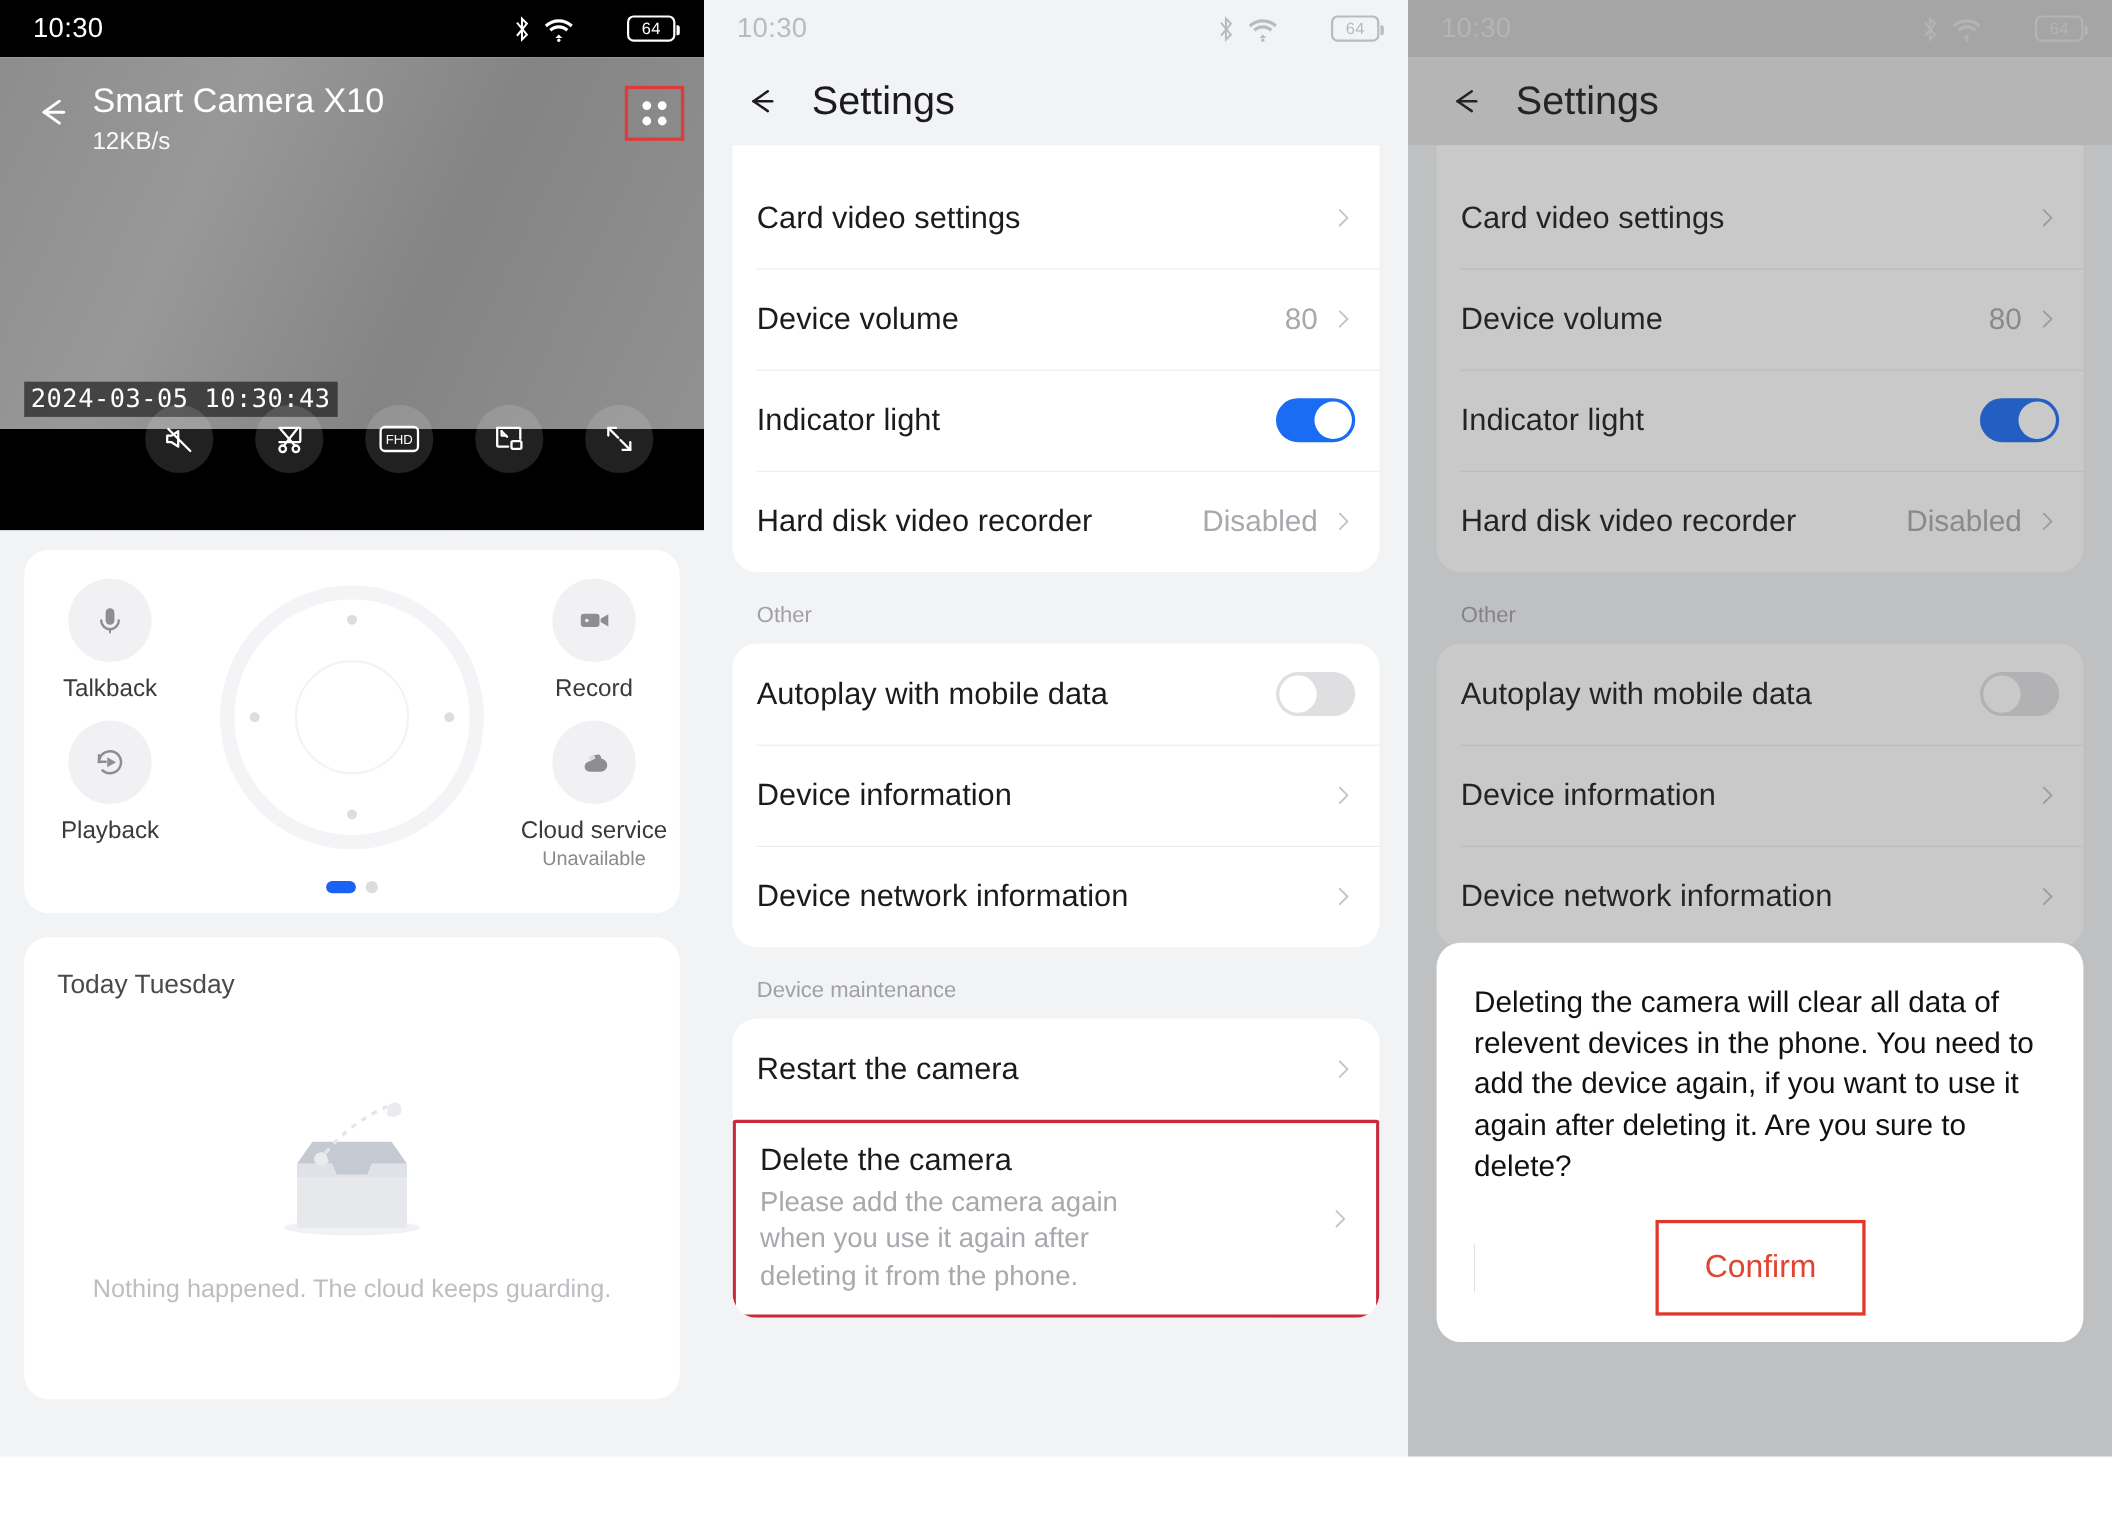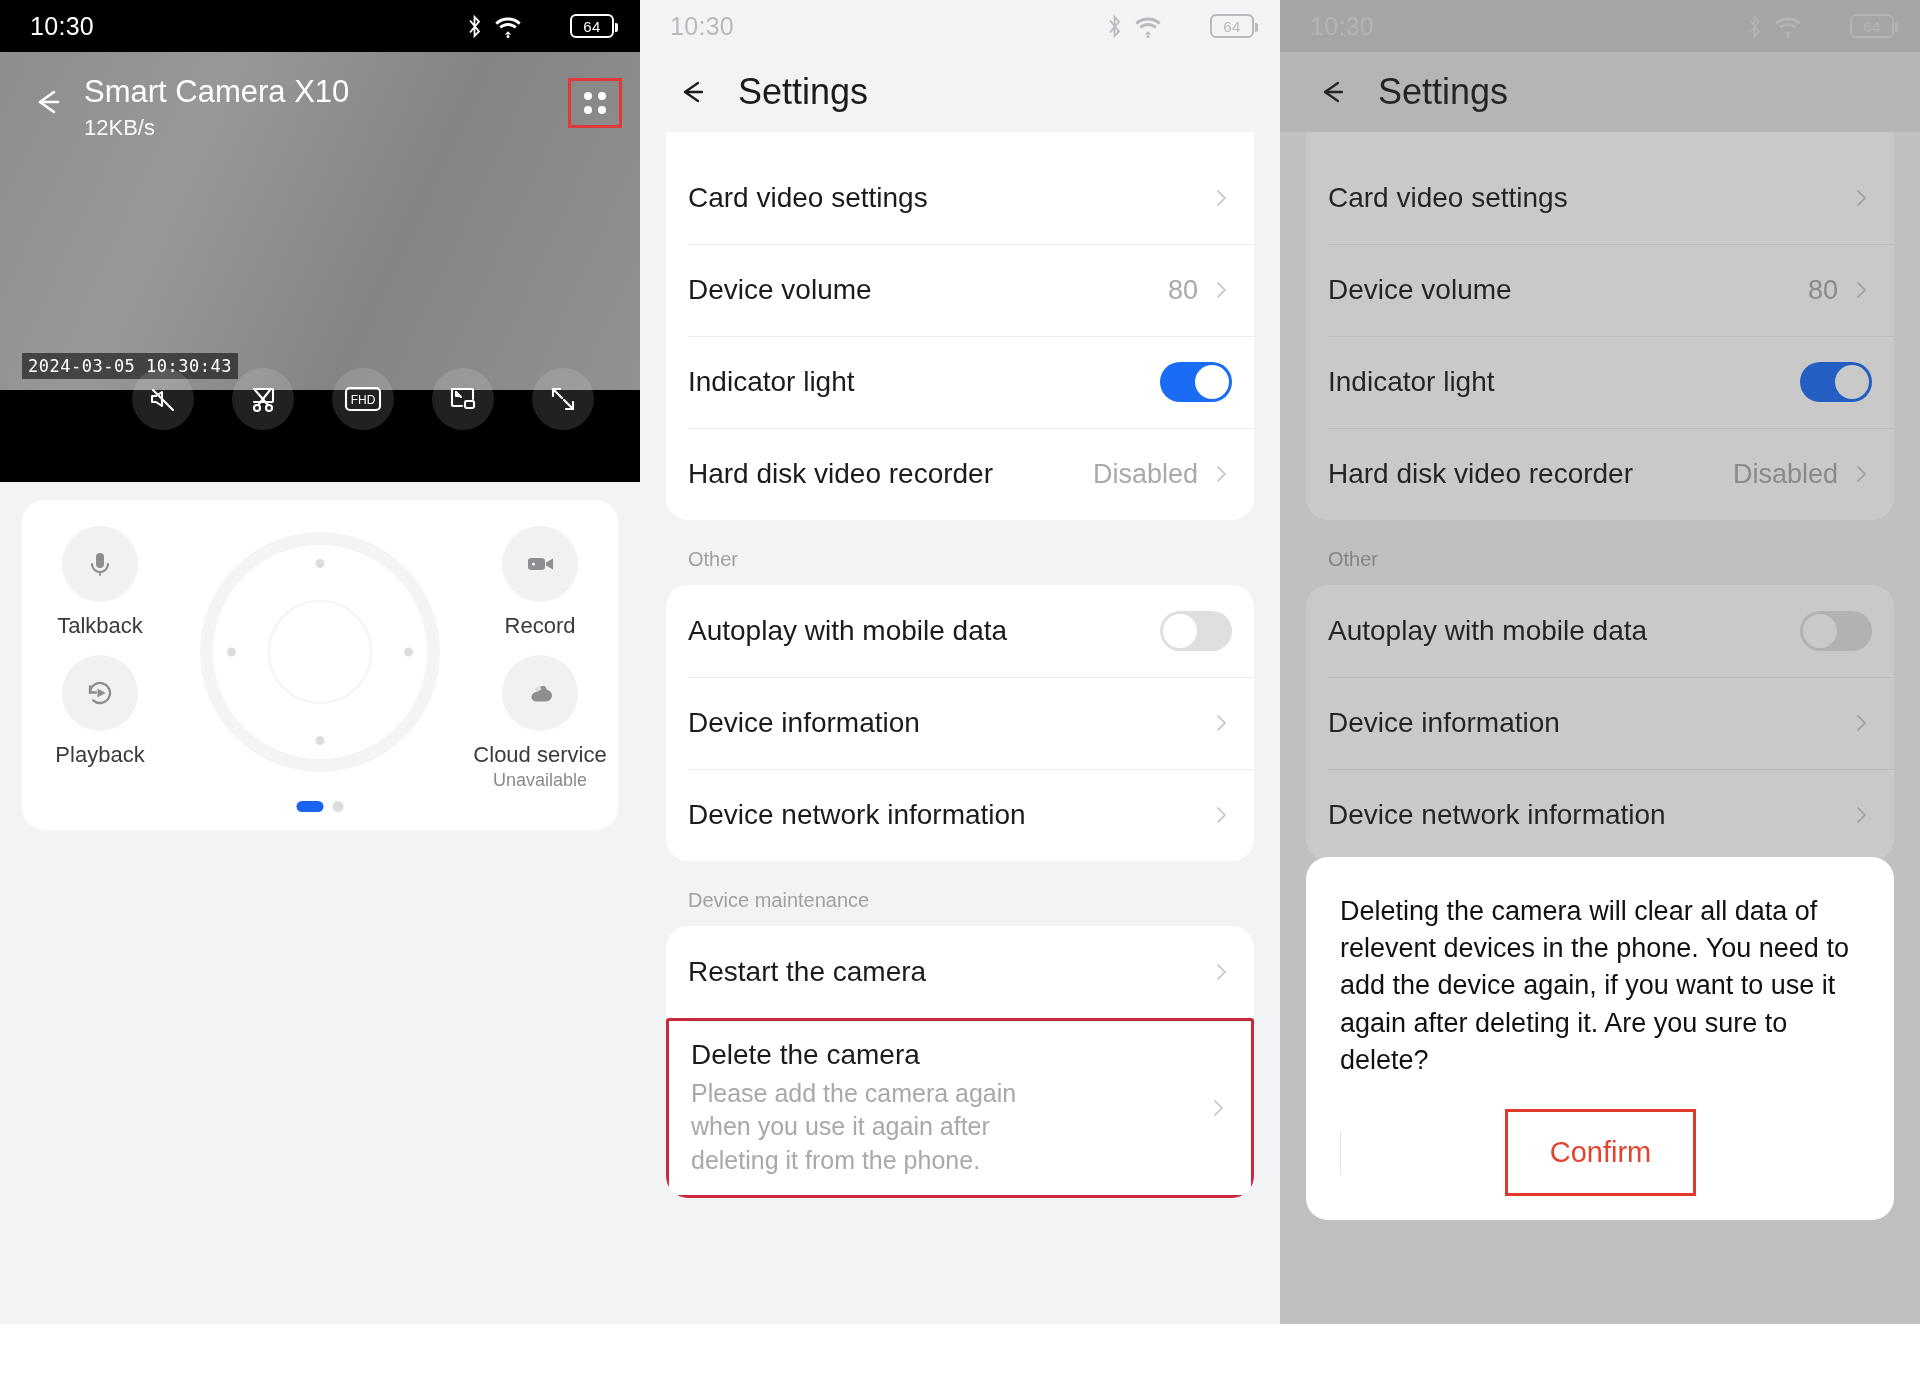--- a/index.html
+++ b/index.html
@@ -73,21 +73,21 @@
     position: relative; width: 54px; height: 50px; margin-top: 4px;
     border: 3px solid #e03a3a;
     display: grid; grid-template-columns: 1fr 1fr; grid-template-rows: 1fr 1fr;
     place-items: center; padding: 8px 10px;
   }
   .menu-dots-wrap i { width: 8px; height: 8px; border-radius: 50%; background: #fff; display: block; }
   .vid-timestamp {
     position: absolute; left: 22px; bottom: 103px; z-index: 3;
     background: rgba(0,0,0,.55); color: #fff;
     font-family: "DejaVu Sans Mono", monospace;
-    font-size: 17px; letter-spacing: .5px; padding: 3px 6px;
+    font-size: 23px; letter-spacing: .5px; padding: 3px 6px;
   }
   .vid-controls {
     position: absolute; z-index: 4; left: 0; right: 0; bottom: 52px;
     display: flex; justify-content: flex-end; align-items: center;
     gap: 38px; padding-right: 46px;
   }
   .vc-btn {
     width: 62px; height: 62px; border-radius: 50%;
     background: rgba(255,255,255,.13);
     display: flex; align-items: center; justify-content: center; color: #fff;
@@ -336,20 +336,35 @@
             <i class="rt"></i>
           </div>
         </div>
 
         <div class="pager">
           <span class="dot active"></span>
           <span class="dot"></span>
         </div>
       </div>
 
+      <div class="card event-card">
+        <div class="event-title">Today Tuesday</div>
+        <div class="event-art">
+          <svg width="220" height="200" viewBox="0 0 220 200" fill="none">
+            <ellipse cx="110" cy="176" rx="62" ry="7" fill="#f0f1f3"></ellipse>
+            <path d="M60 118 L160 118 L160 176 L60 176 Z" fill="#e6e8ec"></path>
+            <path d="M74 98 L146 98 L160 118 L128 118 L124 128 L96 128 L92 118 L60 118 Z" fill="#c5c9d1"></path>
+            <path d="M60 118 L92 118 L96 128 L124 128 L128 118 L160 118 L160 130 L60 130 Z" fill="#dfe2e7"></path>
+            <path d="M86 108 C104 86 124 74 142 66" stroke="#e4e6ea" stroke-width="3" stroke-dasharray="5 6" fill="none"></path>
+            <path d="M142 66 c6 -6 12 -4 13 2 c1 6 -6 9 -13 6 z" fill="#e9ebef"></path>
+            <path d="M86 108 c-7 -2 -12 2 -10 8 c2 5 9 5 13 0 z" fill="#e9ebef"></path>
+          </svg>
+        </div>
+        <div class="event-empty">Nothing happened. The cloud keeps guarding.</div>
+      </div>
     </div>
 
   </div>
 
   <div class="panel panel-2">
     <div class="set-root">
 
       <div class="statusbar light">
         <div class="sb-time">10:30</div>
         <div class="sb-icons">

